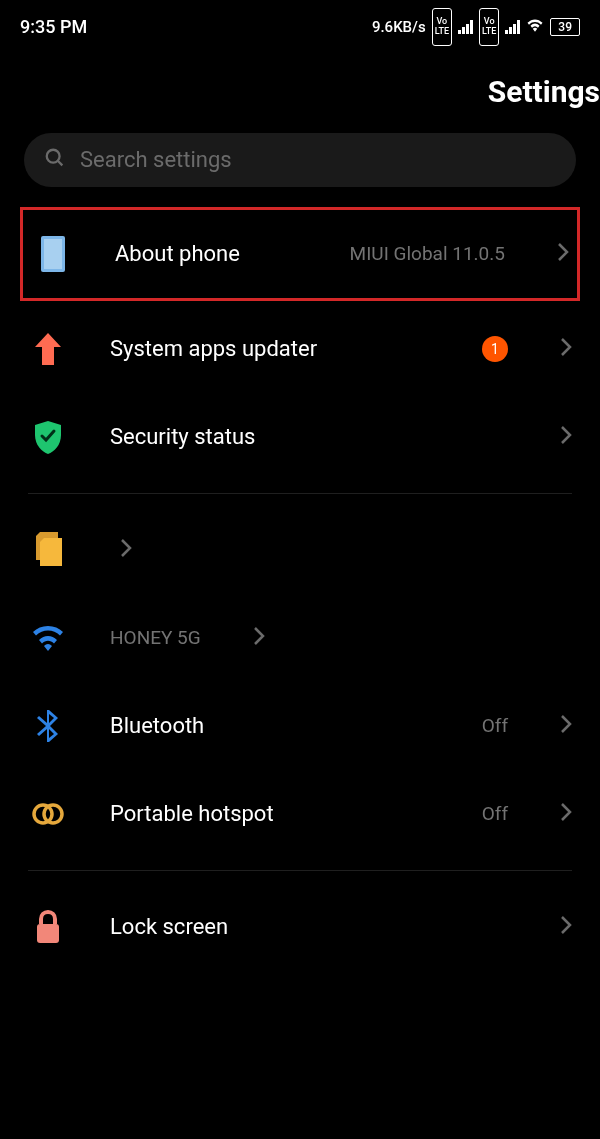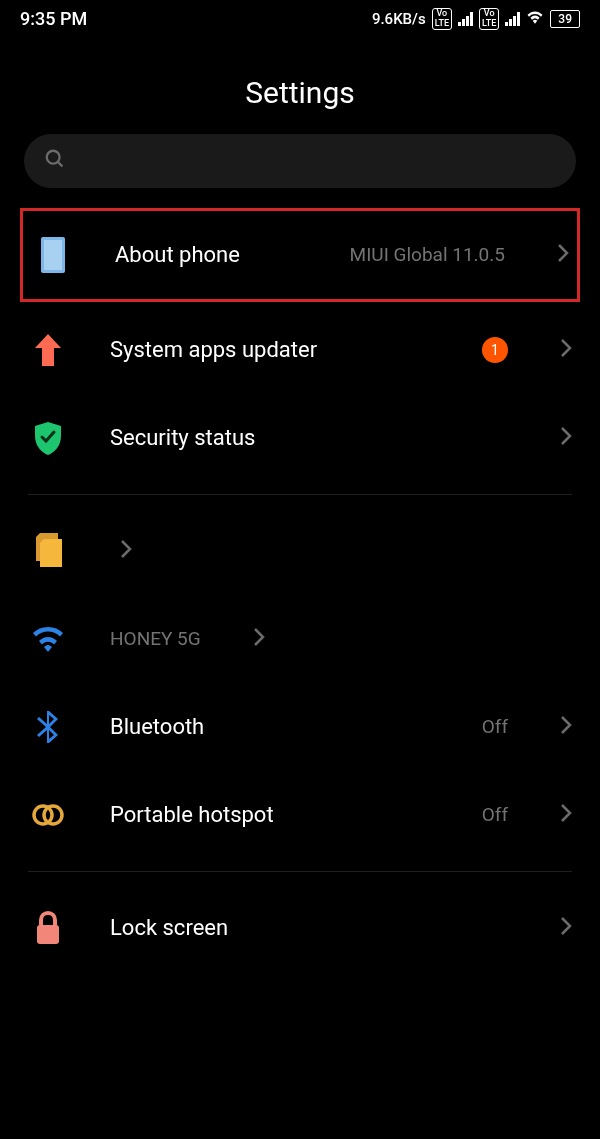--- a/index.html
+++ b/index.html
@@ -23,21 +23,21 @@
     .status-right {
       display: flex;
       align-items: center;
       gap: 6px;
       font-size: 15px;
     }
     .status-right .badge-lte {
       font-size: 9px;
       border: 1px solid #fff;
       border-radius: 3px;
-      padding: 0 2px;
+      padding: 8px 2px;
       line-height: 1.1;
       text-align: center;
     }
     .signal-bars {
       display: flex;
       align-items: flex-end;
       gap: 1px;
       height: 14px;
     }
     .signal-bars span {
@@ -48,24 +48,24 @@
     .signal-bars span:nth-child(2){height:7px}
     .signal-bars span:nth-child(3){height:10px}
     .signal-bars span:nth-child(4){height:14px}
     .battery {
       border: 1.5px solid #fff;
       border-radius: 2px;
       padding: 1px 7px;
       font-size: 12px;
     }
     .page-title {
-      text-align: center;
+      text-align: right;
       font-size: 30px;
-      font-weight: 400;
-      margin: 37px 0 24px;
+      font-weight: 700;
+      margin: 20px 0 24px;
     }
     .search-bar {
       margin: 0 24px 20px;
       background: #1a1a1a;
       border-radius: 30px;
       padding: 14px 20px;
       display: flex;
       align-items: center;
       gap: 14px;
     }
@@ -157,20 +157,21 @@
 
 <h1 class="page-title">Settings</h1>
 
 <div class="search-bar">
   <span>
     <svg width="22" height="22" viewBox="0 0 24 24" fill="none" stroke="#6b6b6b" stroke-width="2.5">
         <circle cx="10" cy="10" r="7"></circle>
         <line x1="20" y1="20" x2="15" y2="15"></line>
       </svg>
   </span>
+  <span class="placeholder">Search settings</span>
 </div>
 
 <div class="settings-list">
 
   <div class="settings-item highlighted">
     <span class="item-icon">
       <svg width="28" height="36" viewBox="0 0 28 36">
           <rect x="2" y="0" width="24" height="36" rx="2" fill="#7db6e8"></rect>
           <rect x="5" y="3" width="18" height="30" fill="#a8d0f0"></rect>
         </svg>

